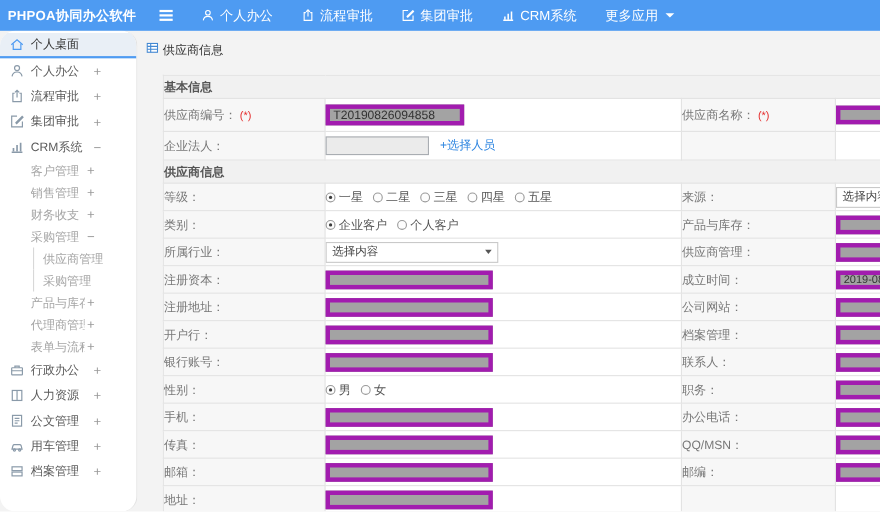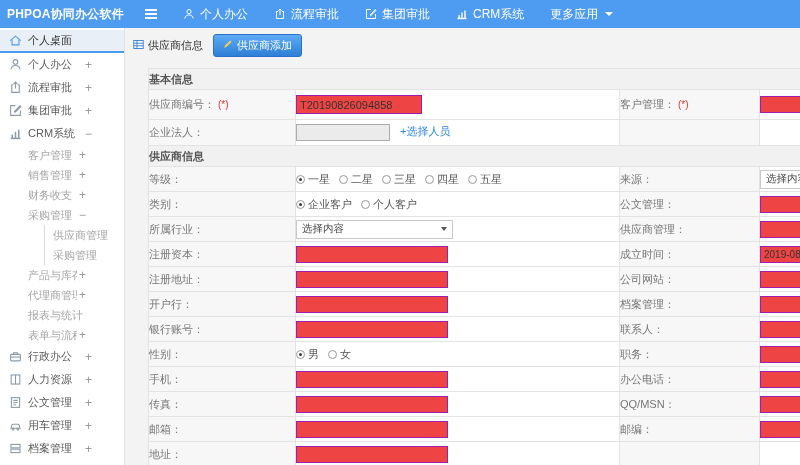--- a/index.html
+++ b/index.html
@@ -12,53 +12,53 @@
   .logo { width:125px; padding-left:7px; font-size:12px; font-weight:bold; letter-spacing:0.2px; }
   .burger { margin-left:20px; cursor:pointer; display:inline-block; }
   .burger i { display:block; width:12px; height:2px; background:#fff; margin:2px 0; }
   .topnav { display:flex; align-items:center; margin-left:26px; }
   .nav-item { display:flex; align-items:center; gap:5px; font-size:12px; margin-right:26px; cursor:pointer; white-space:nowrap; }
   .nav-item svg { display:block; }
   .caret-down { width:0; height:0; border-left:4px solid transparent; border-right:4px solid transparent; border-top:4px solid #fff; margin-left:2px; }
 
   
   .main { flex:1; display:flex; overflow:hidden; }
-  .sidebar { width:125px; flex:0 0 125px; background:#fff; border-right:1px solid #e2e2e2; padding-top:2px; overflow:hidden; }
+  .sidebar { width:125px; flex:0 0 125px; background:#fff; border-right:1px solid #e2e2e2; padding-top:2px; overflow:hidden;border-radius:14px; }
   .content { flex:1; overflow:hidden; }
 
   
   .s-item { display:flex; align-items:center; height:23px; padding:0 8px 0 9px; font-size:11px; color:#5a5a5a; cursor:pointer; white-space:nowrap; }
   .s-item .ico { width:13px; height:13px; margin-right:6px; color:#8a9aa9; flex:0 0 13px; }
   .s-item .ico svg { display:block; }
   .s-item .lab { overflow:hidden; }
   .s-item .tog { margin-left:auto; color:#999; font-size:12px; padding-left:2px; margin-right:24px; }
   .s-item.active { background:#e9eff6; border-bottom:2px solid #4e9bf2; color:#333; }
   .s-item.active .ico { color:#4e9bf2; }
   .s-item.lvl2 { height:20px; padding-left:28px; color:#a5a5a5; }
   .s-item.lvl2 .tog { margin-right:30px; }
-  .s-item.lvl3 { height:20px; margin-left:44px; padding-left:8px; border-left:1px solid #d8d8d8; color:#a5a5a5; }
+  .s-item.lvl3 { height:20px; margin-left:30px; padding-left:8px; border-left:1px solid #d8d8d8; color:#a5a5a5; }
 
   
   .tabbar { height:34px; display:flex; align-items:center; padding-left:8px; }
   .tab { display:flex; align-items:center; gap:4px; font-size:11px; color:#333; cursor:pointer; }
   .addbtn { margin-left:10px; display:flex; align-items:center; gap:4px; font-size:11px; color:#fff;
             background:linear-gradient(#5dabf5,#2e7fd6); border:1px solid #2b72c4; border-radius:3px;
             padding:3px 9px; cursor:pointer; }
 
   
   .panel { margin:6px 0 0 23px; width:740px; background:#fff; }
   table.form { border-collapse:collapse; width:740px; table-layout:fixed; font-size:11px; }
   table.form td { border:1px solid #e3e3e3; padding:0; vertical-align:middle; }
   td.sec { background:#f1f1f1; font-weight:bold; color:#555; height:21px; padding-left:10px; }
   td.lbl { background:#f7f7f7; color:#777; padding-left:10px; height:25px; }
   td.fld { background:#fff; padding-left:5px; }
   tr.r-tall td { height:30px;margin-left:45px; }
   tr.r-mid td { height:26px; }
   .req { color:#e53030; font-style:normal; margin-left:3px; font-size:10px; }
-  input.txt { width:152px; height:17px; border:1px solid #a21caf; font-size:10px; padding:0 3px; font-family:inherit; color:#333; background:#ef4444; }
+  input.txt { width:152px; height:17px; border:4px solid #a21caf; font-size:10px; padding:0 3px; font-family:inherit; color:#333; background:#a3a3a3; }
   input.txt.w-code { width:126px; height:19px; font-size:11px; }
   input.txt.col2 { width:146px; }
   .robox { display:inline-block; width:94px; height:17px; background:#ebebeb; border:1px solid #a9adb2; vertical-align:middle; }
   .plink { color:#2d85e0; margin-left:10px; cursor:pointer; }
   .sel { width:157px; height:19px; border:1px solid #c9c9c9; background:#fff; color:#444; font-size:10.5px;
          display:flex; align-items:center; justify-content:space-between; padding:0 5px; cursor:pointer; }
   .sel.col2 { width:146px; }
   .sel .car { width:0; height:0; border-left:3.5px solid transparent; border-right:3.5px solid transparent; border-top:4px solid #555; }
   .rgroup { display:flex; }
   .radio { display:inline-flex; align-items:center; gap:3px; color:#555; margin-right:9px; cursor:pointer; }
@@ -201,23 +201,20 @@
       </div>
       <div class="s-item lvl2">
         <span class="lab">产品与库存</span>
         <span class="tog">+</span>
       </div>
       <div class="s-item lvl2">
         <span class="lab">代理商管理</span>
         <span class="tog">+</span>
       </div>
       <div class="s-item lvl2">
-        <span class="lab">报表与统计</span>
-      </div>
-      <div class="s-item lvl2">
         <span class="lab">表单与流程设置</span>
         <span class="tog">+</span>
       </div>
       <div class="s-item">
         <span class="ico">
             <svg width="13" height="13" viewBox="0 0 12 12" fill="none" stroke="currentColor" stroke-width="1">
               <rect x="1.5" y="4" width="9" height="6" rx="0.5"></rect>
               <path d="M4.2 4 V2.6 H7.8 V4"></path>
               <path d="M1.5 6.5 H10.5"></path>
             </svg>
@@ -269,45 +266,39 @@
     </div>
 
     <div class="content">
       <div class="tabbar">
         <div class="tab">
           <span><svg width="11" height="11" viewBox="0 0 11 11" fill="none" stroke="#4388d2" stroke-width="1">
                 <rect x="0.8" y="1.5" width="9.4" height="8" fill="#fff"></rect>
                 <path d="M0.8 4.2 H10.2 M0.8 6.8 H10.2 M4 1.5 V9.5"></path>
               </svg></span>
           <span>供应商信息</span>
-        </div>
-        <div class="addbtn">
-          <span><svg width="10" height="10" viewBox="0 0 10 10">
-                <path d="M1.2 8.8 L2 6.6 L7.2 1.4 L8.6 2.8 L3.4 8 Z" fill="#ffce4d"></path>
-              </svg></span>
-          <span>供应商添加</span>
         </div>
       </div>
 
       <div class="panel">
         <table class="form">
           <colgroup>
               <col style="width:147px">
               <col style="width:324px">
               <col style="width:140px">
               <col style="width:129px">
             </colgroup>
           <tbody>
               <tr>
             <td class="sec" colspan="4">基本信息</td>
           </tr>
           <tr class="r-tall">
             <td class="lbl"><span>供应商编号：</span><em class="req">(*)</em></td>
             <td class="fld"><input class="txt w-code" type="text" value="T20190826094858" style=""></td>
-            <td class="lbl"><span>客户管理：</span><em class="req">(*)</em></td>
+            <td class="lbl"><span>供应商名称：</span><em class="req">(*)</em></td>
             <td class="fld"><input class="txt col2" type="text" value="" style=""></td>
           </tr>
           <tr class="r-mid">
             <td class="lbl"><span>企业法人：</span></td>
             <td class="fld"><span class="robox"></span><span class="plink">+选择人员</span></td>
             <td class="lbl"></td>
             <td class="fld"></td>
           </tr>
           <tr>
             <td class="sec" colspan="4">供应商信息</td>
@@ -352,21 +343,21 @@
                 <span class="radio">
                       <i class="rdot on"></i>
                       <span>企业客户</span>
                     </span>
                 <span class="radio">
                       <i class="rdot"></i>
                       <span>个人客户</span>
                     </span>
               </div>
             </td>
-            <td class="lbl"><span>公文管理：</span></td>
+            <td class="lbl"><span>产品与库存：</span></td>
             <td class="fld"><input class="txt col2" type="text" value="" style=""></td>
           </tr>
           <tr>
             <td class="lbl"><span>所属行业：</span></td>
             <td class="fld">
                   <div class="sel">
                     <span>选择内容</span>
                     <i class="car"></i>
                   </div>
                 </td>

